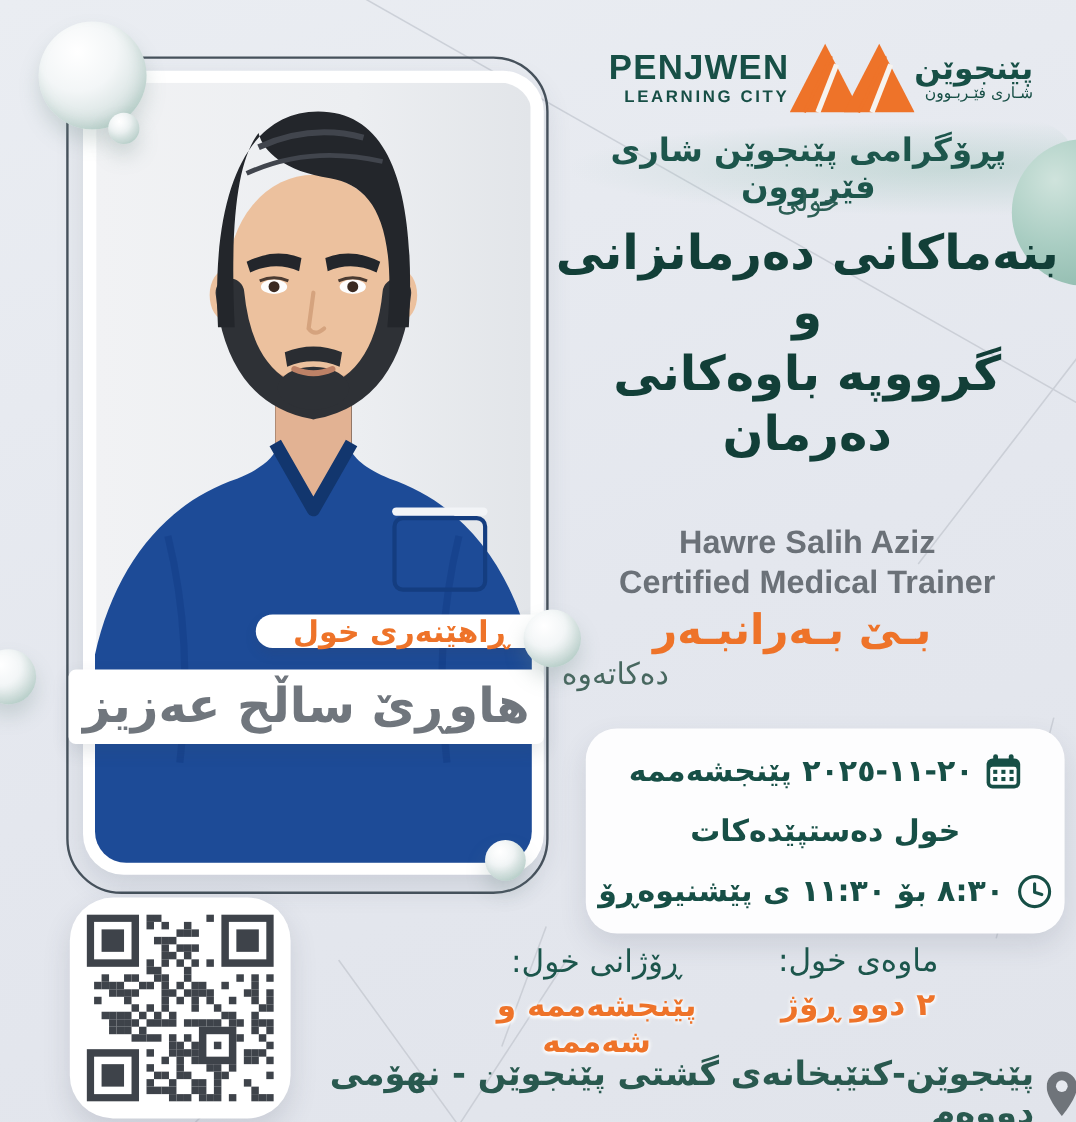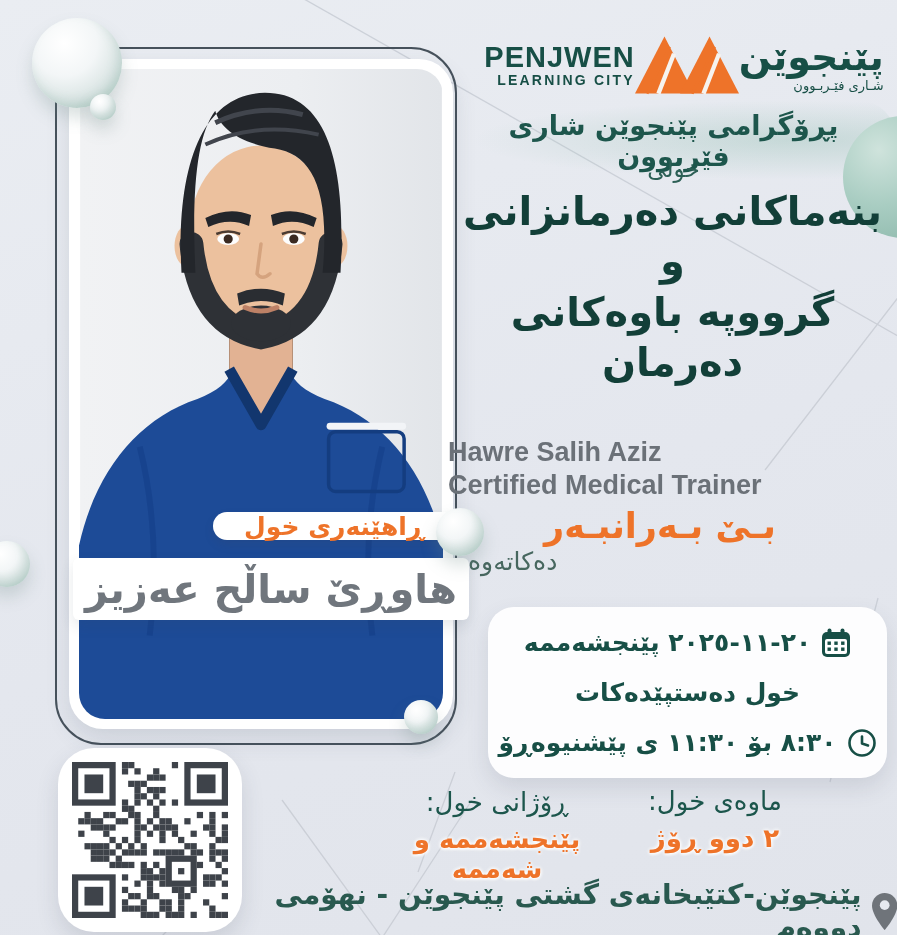--- a/index.html
+++ b/index.html
@@ -23,52 +23,52 @@
   .photo-outline{left:55px;top:47px;width:398px;height:694px;border:2px solid #47525c;border-radius:46px;z-index:2;}
   .photo-card{left:69px;top:59px;width:384px;height:670px;background:#fff;border-radius:34px;
     box-shadow:0 10px 24px rgba(60,70,90,.14);z-index:2;}
   .photo-card svg{position:absolute;left:10px;top:10px;border-radius:26px;}
 
   .trainer-pill{left:213px;top:512px;width:242px;height:28px;background:#fff;
     border-radius:22px 10px 10px 22px;box-shadow:0 5px 10px rgba(60,70,90,.15);
     z-index:4;display:flex;align-items:center;justify-content:center;}
   .trainer-pill span{color:#ee7329;font-weight:bold;font-size:25px;}
 
-  .name-banner{left:73px;top:558px;width:396px;height:62px;background:#fff;border-radius:6px;
+  .name-banner{left:57px;top:558px;width:396px;height:62px;background:#fff;border-radius:6px;
     box-shadow:0 6px 14px rgba(60,70,90,.12);z-index:4;display:flex;align-items:center;justify-content:center;}
   .name-banner span{color:#70767d;font-weight:bold;font-size:40px;}
 
   
   .sphere{border-radius:50%;z-index:5;
     background:radial-gradient(circle at 36% 28%,#ffffff 0%,#f3f6f7 38%,#d9e4e3 68%,#a9c8bf 100%);
     box-shadow:0 10px 16px rgba(110,140,135,.25), inset -4px -6px 10px rgba(130,170,160,.25);}
   .s1{left:32px;top:18px;width:90px;height:90px;}
   .s1b{left:90px;top:94px;width:26px;height:26px;}
   .s2{left:-16px;top:541px;width:46px;height:46px;}
   .s3{left:436px;top:508px;width:48px;height:48px;}
   .s4{left:404px;top:700px;width:34px;height:34px;}
 
   
   .brand{left:478px;top:28px;width:412px;height:74px;display:flex;direction:ltr;
     align-items:center;justify-content:center;gap:0;z-index:3;}
   .brand-en{text-align:right;font-family:"Liberation Sans",sans-serif;color:#174f46;line-height:1.05;}
   .brand-en .b1{font-size:29px;font-weight:bold;letter-spacing:1px;}
   .brand-en .b2{font-size:14px;font-weight:bold;letter-spacing:2.2px;}
   .brand-ku{text-align:right;color:#174f46;line-height:1.1;}
-  .brand-ku .k1{font-size:38px;font-weight:bold;}
+  .brand-ku .k1{font-size:26px;font-weight:bold;}
   .brand-ku .k2{font-size:13px;}
 
   .program-line{left:450px;top:110px;width:447px;text-align:center;color:#1d564c;
     font-size:27px;font-weight:700;z-index:3;}
   .course-word{left:450px;top:156px;width:447px;text-align:center;color:#2c5f55;font-size:23px;z-index:3;}
   .title-ku{left:448px;top:186px;width:449px;text-align:center;color:#123f38;
     font-size:40px;font-weight:bold;line-height:1.26;z-index:3;}
   .title-en{left:448px;top:316px;width:449px;text-align:center;color:#ee7329;
     font-size:29px;font-weight:bold;line-height:1.24;z-index:3;}
-  .trainer-en{left:448px;top:436px;width:449px;color:#6b7178;
+  .trainer-en{left:448px;top:436px;width:449px;text-align:center;color:#6b7178;
     font-size:27px;font-weight:bold;line-height:1.22;z-index:3;}
 
   .free-block{left:440px;top:508px;width:440px;text-align:center;z-index:3;}
   .free-big{color:#ee7329;font-size:35px;font-weight:bold;line-height:1.05;}
   .free-sub{color:#47675f;font-size:25px;text-align:left;margin-left:28px;margin-top:2px;}
 
   .schedule-card{left:488px;top:607px;width:399px;height:171px;background:#fdfdfe;border-radius:26px;
     box-shadow:0 10px 22px rgba(60,70,90,.13);z-index:3;
     display:flex;flex-direction:column;justify-content:space-evenly;padding:0 0;box-sizing:border-box;}
   .sched-row{display:flex;direction:rtl;align-items:center;justify-content:center;gap:10px;

